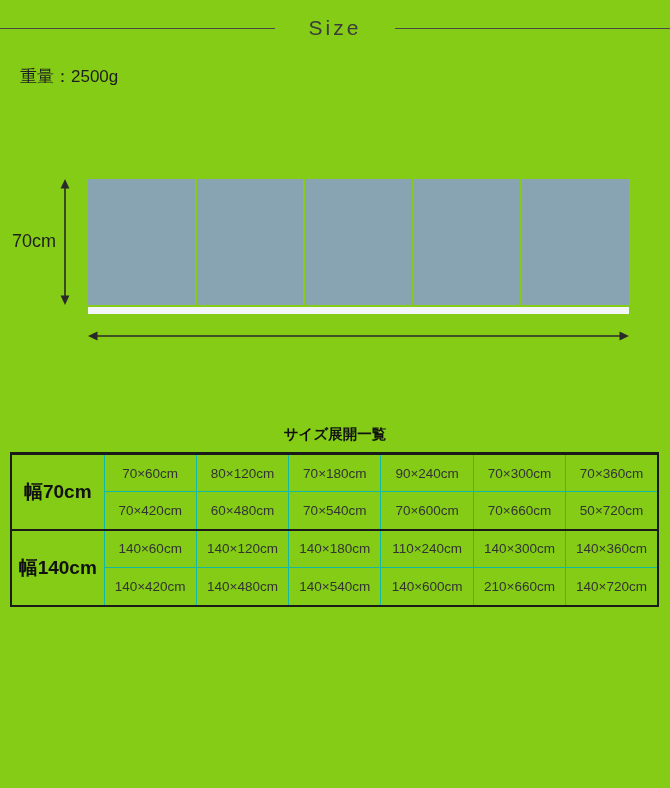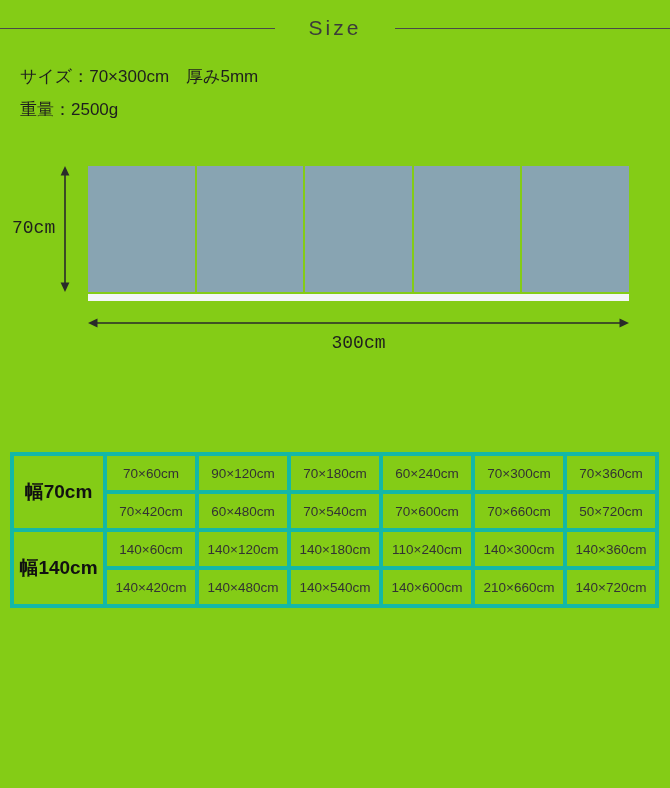--- a/index.html
+++ b/index.html
@@ -20,21 +20,21 @@
     margin:0 34px; font-size:21px; letter-spacing:3px; color:#3b3b3b;
     font-weight:400;
   }
 
   
   .specs { position:absolute; left:20px; top:67px; }
   .specs .spec-line { font-size:17px; line-height:20px; color:#1e1e1e; }
   .specs .spec-line + .spec-line { margin-top:13px; }
 
   
-  .diagram { position:absolute; left:0; top:148px; width:636px; height:230px;font-family:Liberation Mono, monospace; }
+  .diagram { position:absolute; left:0; top:161px; width:636px; height:230px; }
   .mat {
     position:absolute; left:88px; top:18px; width:541px; height:126px;
     display:flex; gap:2px;
   }
   .mat .panel { flex:1; height:100%; }
   .mat-shadow {
     position:absolute; left:88px; top:146px; width:541px; height:7px;
     background:#f3f6f7;
   }
   .v-arrow { position:absolute; left:56px; top:18px; }
@@ -53,41 +53,40 @@
     position:absolute; top:425px; left:0; width:670px; text-align:center;
     font-size:14.5px; font-weight:bold; color:#111;
   }
   table.size-table {
     position:absolute; left:10px; top:452px; width:649px;
     border-collapse:collapse; table-layout:fixed;
     border:2px solid #1a1a1a; border-top-width:3px;
   }
   table.size-table col.c-head { width:93px; }
   table.size-table th, table.size-table td {
-    border:4px solid #14b8a6; height:38px; text-align:center;
+    border:1px solid #14b8a6; height:38px; text-align:center;
     vertical-align:middle; padding:0; overflow:hidden;
   }
   table.size-table th { font-size:19px; font-weight:bold; color:#111; }
   table.size-table td { font-size:13.5px; font-weight:400; color:#333; }
   table.size-table tr.group-start th,
   table.size-table tr.group-start td { border-top:2px solid #1a1a1a; }
 </style>
 </head>
 <body>
 
 <div class="page">
 
   <div class="size-header">
     <div class="rule"></div>
     <div class="title">Size</div>
     <div class="rule"></div>
   </div>
 
   <div class="specs">
-    <div class="spec-line">サイズ：70×300cm　厚み5mm</div>
     <div class="spec-line">重量：2500g</div>
   </div>
 
   <div class="diagram">
 
     <div class="mat">
       <div class="panel" style="background: rgb(136, 164, 178);"></div>
       <div class="panel" style="background: rgb(136, 164, 178);"></div>
       <div class="panel" style="background: rgb(136, 164, 178);"></div>
       <div class="panel" style="background: rgb(136, 164, 178);"></div>
@@ -100,41 +99,41 @@
       <polygon points="9,0 4.6,9.5 13.4,9.5" fill="#2a2a2a"></polygon>
       <polygon points="9,126 4.6,116.5 13.4,116.5" fill="#2a2a2a"></polygon>
     </svg>
     <div class="height-label">70cm</div>
 
     <svg class="h-arrow" width="541" height="16" viewBox="0 0 541 16">
       <line x1="8" y1="8" x2="533" y2="8" stroke="#2a2a2a" stroke-width="1.6"></line>
       <polygon points="0,8 9.5,3.6 9.5,12.4" fill="#2a2a2a"></polygon>
       <polygon points="541,8 531.5,3.6 531.5,12.4" fill="#2a2a2a"></polygon>
     </svg>
-    <div class="width-label">300cm</div>
   </div>
 
+  <div class="table-title">サイズ展開一覧</div>
 
   <table class="size-table">
     <colgroup>
       <col class="c-head">
         <col>
         <col>
         <col>
         <col>
         <col>
         <col>
     </colgroup>
     <tbody>
       <tr>
         <th rowspan="2">幅70cm</th>
         <td>70×60cm</td>
-        <td>90×120cm</td>
+        <td>80×120cm</td>
         <td>70×180cm</td>
-        <td>60×240cm</td>
+        <td>90×240cm</td>
         <td>70×300cm</td>
         <td>70×360cm</td>
       </tr>
       <tr>
         <td>70×420cm</td>
         <td>60×480cm</td>
         <td>70×540cm</td>
         <td>70×600cm</td>
         <td>70×660cm</td>
         <td>50×720cm</td>

